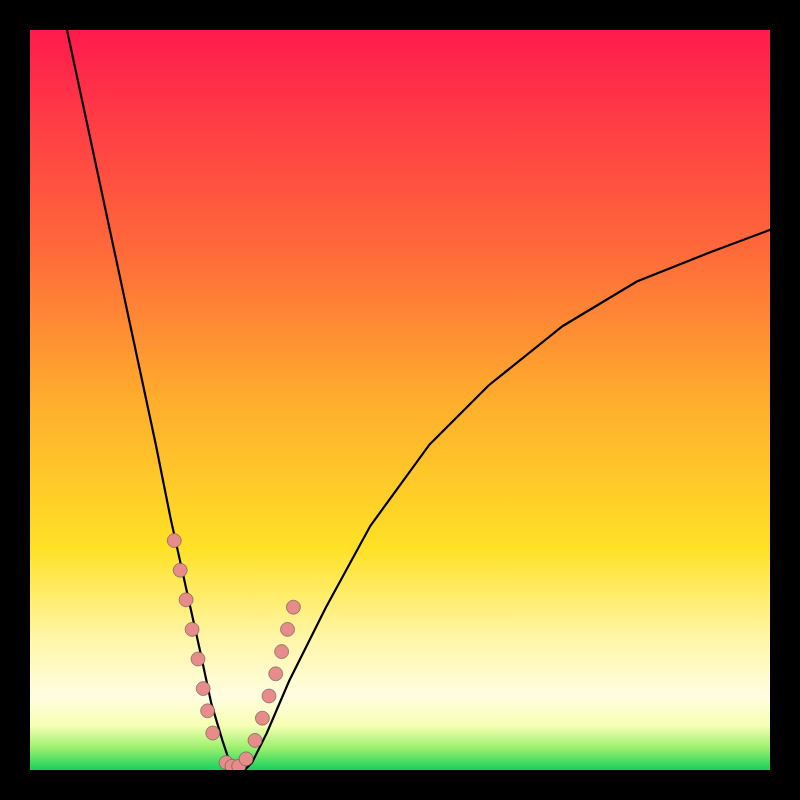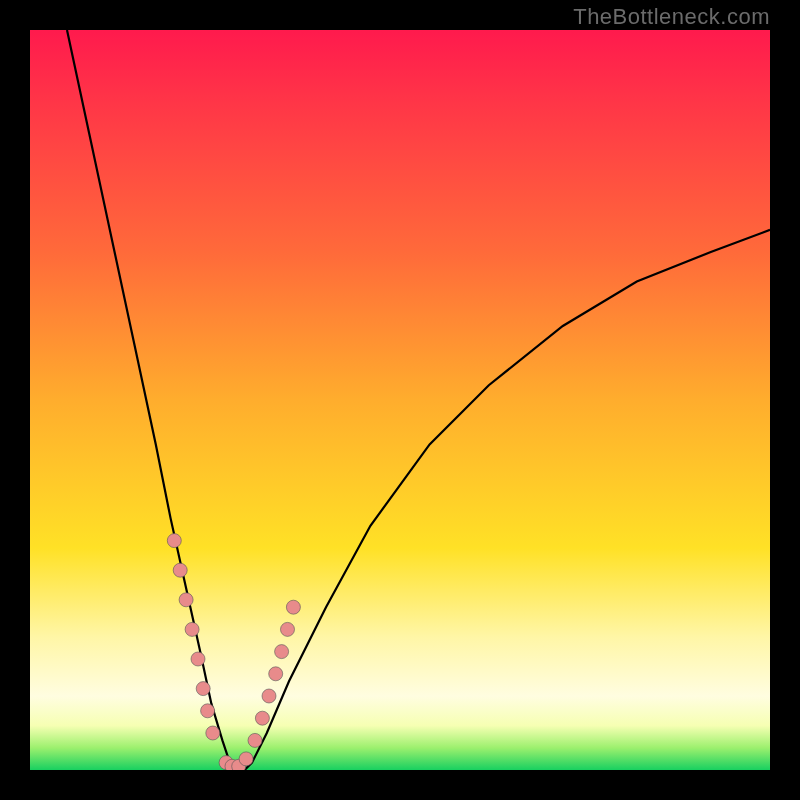--- a/index.html
+++ b/index.html
@@ -55,21 +55,20 @@
   }
   .dot {
     fill: #e88b8b;
     stroke: #555;
     stroke-width: 0.6;
   }
 </style>
 </head>
 <body>
 <div class="outer">
-  <div class="watermark">TheBottleneck.com</div>
 
   <div class="plot">
     <svg class="curve" viewBox="0 0 740 740">
       <path id="curve-path" fill="none" stroke="#000" stroke-width="2.2" d="M37.0 0.0 L59.2 103.6 L81.4 207.2 L103.6 310.8 L125.8 414.4 L140.6 488.4 L155.4 555.0 L170.2 621.6 L181.3 673.4 L192.4 710.4 L199.8 732.6 L207.2 740.0 L214.6 740.0 L222.0 732.6 L236.8 703.0 L259.0 651.2 L296.0 577.2 L340.4 495.8 L399.6 414.4 L458.8 355.2 L532.8 296.0 L606.8 251.6 L680.8 222.0 L740.0 199.8 "></path>
       <g id="dots">
           <circle cx="144.3" cy="510.6" r="7" class="dot"></circle>
           <circle cx="150.2" cy="540.2" r="7" class="dot"></circle>
           <circle cx="156.1" cy="569.8" r="7" class="dot"></circle>
           <circle cx="162.1" cy="599.4" r="7" class="dot"></circle>
           <circle cx="168.0" cy="629.0" r="7" class="dot"></circle>

